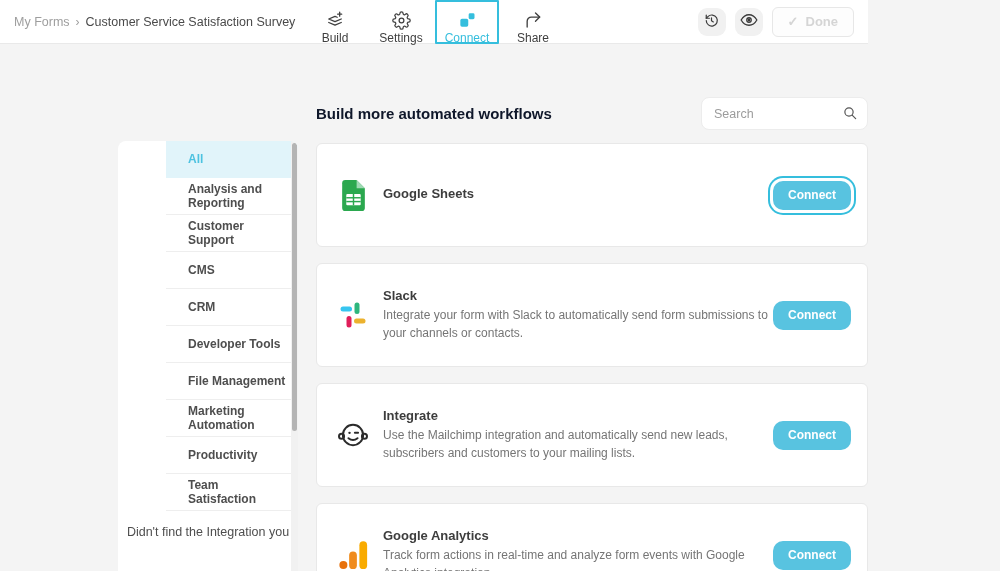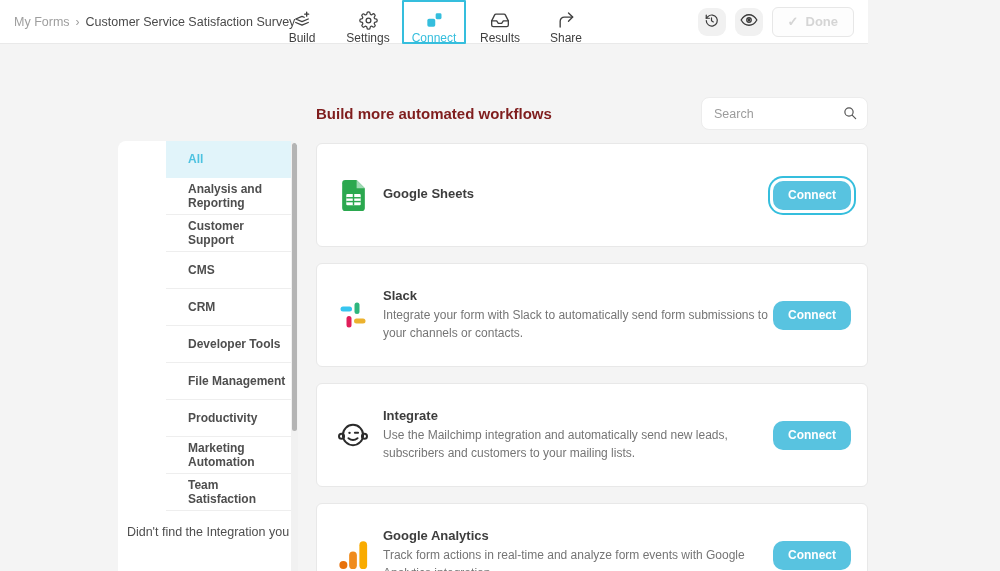--- a/index.html
+++ b/index.html
@@ -44,21 +44,21 @@
                        background:#b4b4b4; border-radius:3px; cursor:grab; }
   .side-item { height:37px; display:flex; align-items:center; padding-left:22px; padding-right:10px;
                border-bottom:1px solid #eeeeee; font-size:12px; font-weight:bold; color:#4e4e4e;
                cursor:pointer; background:#fff;margin-left:48px; }
   .side-item.active { background:var(--selected-bg); color:#4cc2e0; border-bottom-color:transparent; }
   .side-footer { padding:13px 8px 0; text-align:center; font-size:12.5px; color:#4e4e4e; line-height:1.4; }
 
   
   .right-col { width:574px; margin-left:18px; margin-top:53px; }
   .head-row { display:flex; justify-content:space-between; align-items:center; margin-bottom:13px; height:33px; }
-  .page-title { font-size:15px; font-weight:bold; color:#7f1d1d; }
+  .page-title { font-size:15px; font-weight:bold; color:#0f172a; }
   .search-box { position:relative; width:167px; height:33px; }
   .search-box input { width:100%; height:100%; border:1px solid #ececec; border-radius:8px; background:#fff;
                       padding:0 32px 0 12px; font-size:12.5px; color:#444; font-family:inherit; outline:none; }
   .search-box input::placeholder { color:#9c9c9c; }
   .search-icon { position:absolute; right:10px; top:8px; pointer-events:none; }
 
   
   .card { height:104px; background:#fff; border:1px solid #e8e8e8; border-radius:6px; margin-bottom:16px;
           display:flex; align-items:center; padding:14px 16px 14px 20px; }
   .card-icon { width:32px; flex:none; margin-right:14px; display:flex; align-items:center; justify-content:center; }
@@ -103,29 +103,20 @@
   </button>
         <button class="tab active">
     <span class="tab-icon">
             <svg id="def-connect-icon" width="20" height="20" viewBox="0 0 24 24" fill="currentColor">
     <rect x="4" y="10.5" width="9.5" height="9.5" rx="2"></rect>
     <rect x="14" y="4" width="7" height="7" rx="1.7"></rect>
     <rect x="15.5" y="12.5" width="4.5" height="4.5" rx="1.2" opacity="0"></rect>
   </svg>
           </span>
     <span class="tab-label">Connect</span>
-  </button>
-        <button class="tab">
-    <span class="tab-icon">
-            <svg id="def-results-icon" width="20" height="20" viewBox="0 0 24 24" fill="none" stroke="currentColor" stroke-width="1.6" stroke-linecap="round" stroke-linejoin="round">
-    <path d="M22 13h-6l-2 3h-4l-2-3H2"></path>
-    <path d="M5.45 6.11L2 13v5a2 2 0 0 0 2 2h16a2 2 0 0 0 2-2v-5l-3.45-6.89A2 2 0 0 0 16.76 5H7.24a2 2 0 0 0-1.79 1.11z"></path>
-  </svg>
-          </span>
-    <span class="tab-label">Results</span>
   </button>
         <button class="tab">
     <span class="tab-icon">
             <svg id="def-share-icon" width="20" height="20" viewBox="0 0 24 24" fill="none" stroke="currentColor" stroke-width="1.6" stroke-linecap="round" stroke-linejoin="round">
     <polyline points="15 13.5 20 8.5 15 3.5"></polyline>
     <path d="M5 20.5v-7a5 5 0 0 1 5-5h10"></path>
   </svg>
           </span>
     <span class="tab-label">Share</span>
   </button>
@@ -176,24 +167,24 @@
           <div class="side-item">
     <span class="side-item-label">CRM</span>
   </div>
           <div class="side-item">
     <span class="side-item-label">Developer Tools</span>
   </div>
           <div class="side-item">
     <span class="side-item-label">File Management</span>
   </div>
           <div class="side-item">
+    <span class="side-item-label">Marketing Automation</span>
+  </div>
+          <div class="side-item">
     <span class="side-item-label">Productivity</span>
-  </div>
-          <div class="side-item">
-    <span class="side-item-label">Marketing Automation</span>
   </div>
           <div class="side-item">
     <span class="side-item-label">Team Satisfaction</span>
   </div>
         </div>
       <div class="side-footer">Didn't find the Integration you</div>
       <div class="side-scroll-track"></div>
       <div class="side-scroll-thumb"></div>
     </aside>
 

